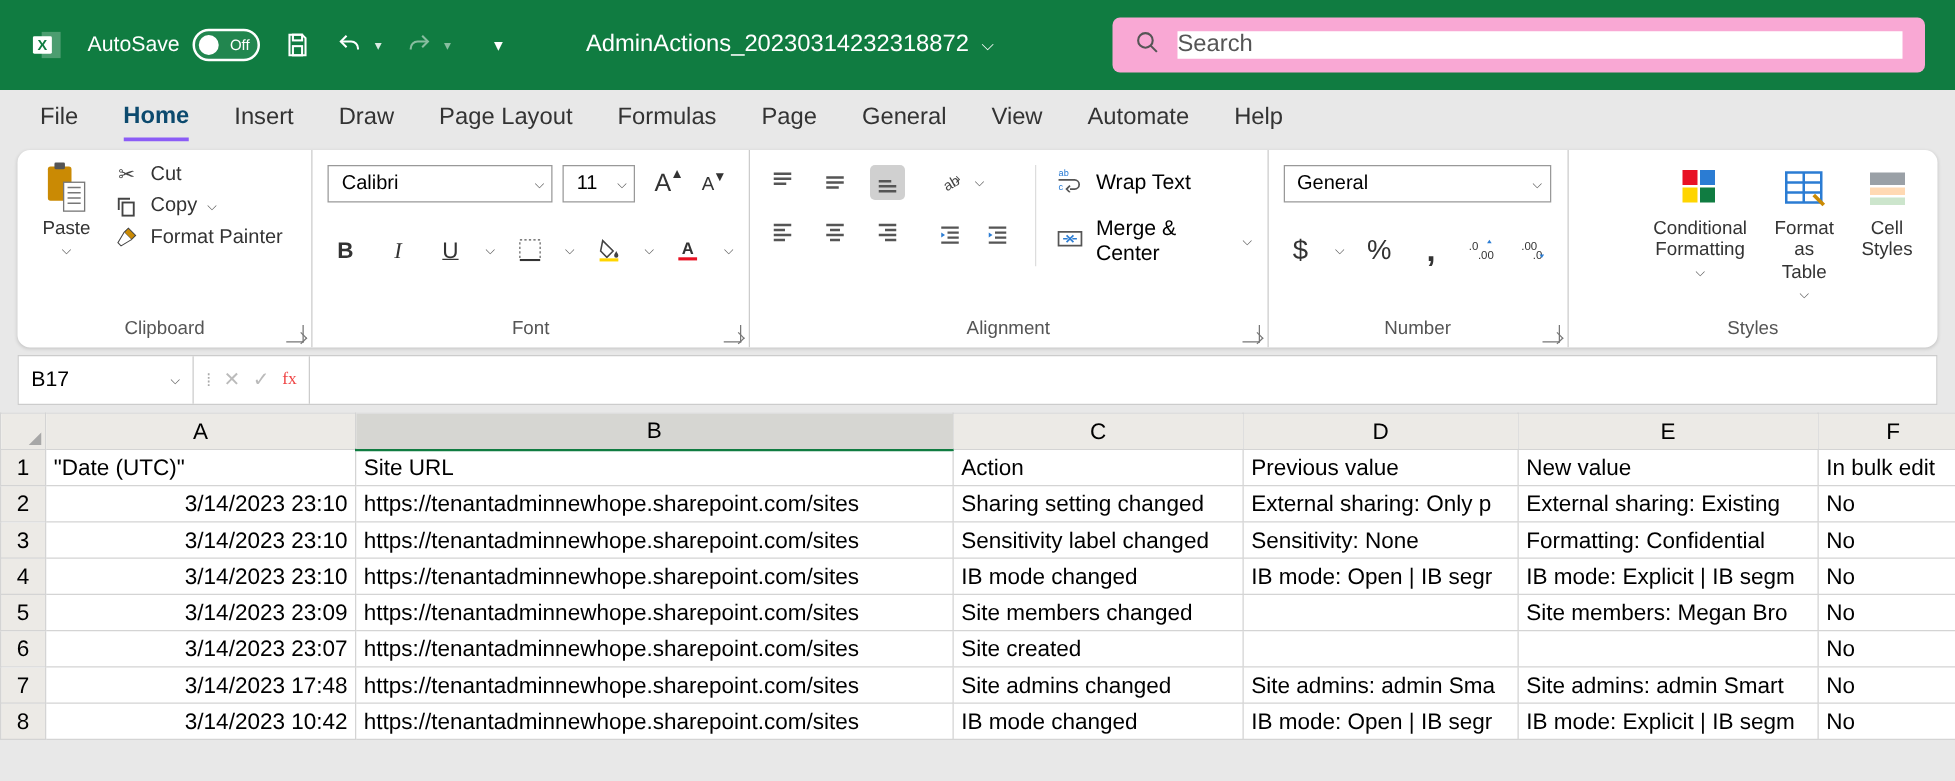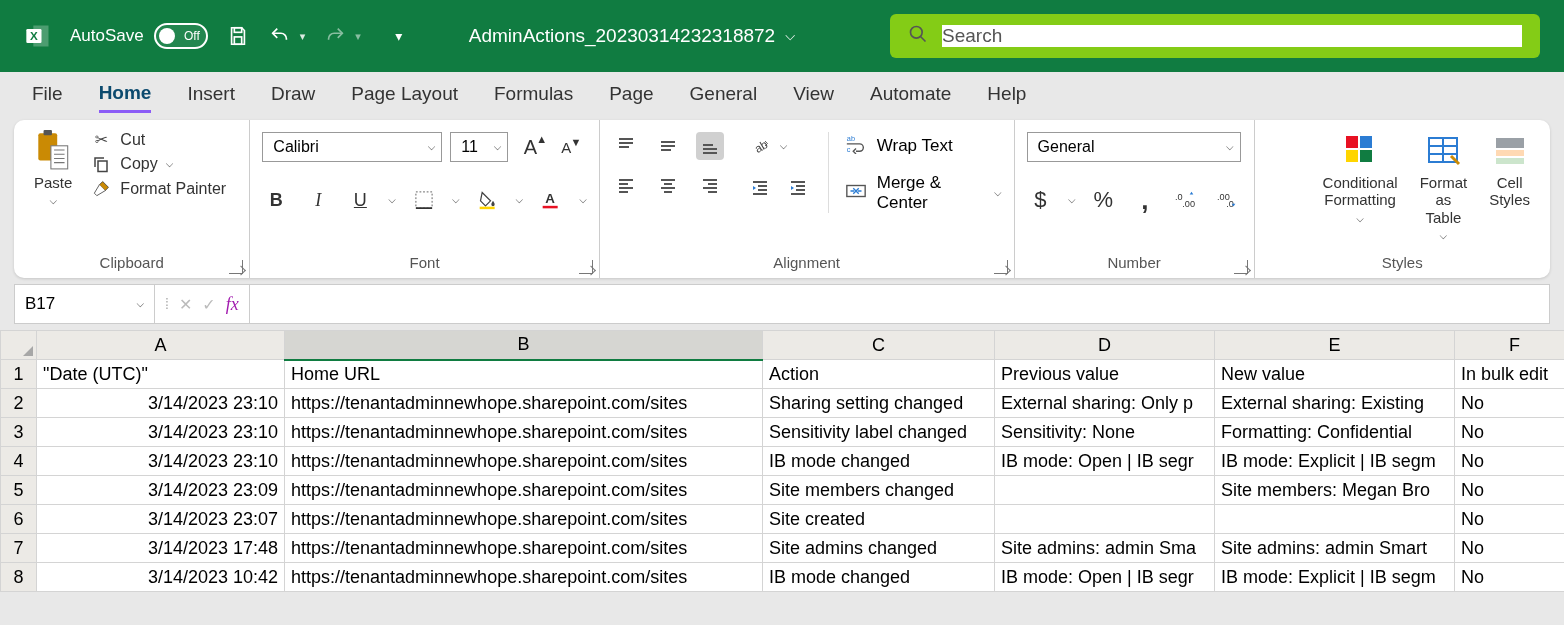--- a/index.html
+++ b/index.html
@@ -8,21 +8,21 @@
   
   .titlebar { background:#107c41; height:72px; display:flex; align-items:center; color:#fff; padding:0 24px; gap:18px;}
   .excel-icon { width:28px; height:28px; display:flex; align-items:center; justify-content:center;}
   .autosave { display:flex; align-items:center; gap:10px; font-size:17px;}
   .toggle { width:54px; height:26px; background:rgba(255,255,255,.08); border:2px solid #fff; border-radius:14px; position:relative; display:flex; align-items:center; justify-content:flex-end; padding-right:6px;}
   .toggle .knob { width:16px; height:16px; background:#fff; border-radius:50%; position:absolute; left:3px; top:3px;}
   .toggle .state { font-size:12px; color:#fff; }
   .tb-icon { width:24px; height:24px; color:#fff; display:flex; align-items:center; justify-content:center; cursor:pointer;}
   .tb-chev { font-size:11px; color:#fff; opacity:.85; margin-left:-10px;}
   .filename { margin-left:40px; font-size:19px; display:flex; align-items:center; gap:10px;}
-  .searchbar { margin-left:auto; background:#84cc16; border-radius:6px; width:650px; height:44px; display:flex; align-items:center; padding:0 18px; gap:14px;}
+  .searchbar { margin-left:auto; background:#f9a8d4; border-radius:6px; width:650px; height:44px; display:flex; align-items:center; padding:0 18px; gap:14px;}
   .searchbar input { border:none; outline:none; font-size:19px; flex:1; color:#333;}
   .searchbar input::placeholder { color:#555; }
   .sicon { color:#555; }
 
   
   .tabs { background:#e8e8e8; height:44px; display:flex; align-items:center; gap:36px; padding:0 32px; font-size:19px; color:#333;}
   .tab { cursor:pointer; padding:6px 0;text-align:center;}
   .tab.active { color:#0c4a6e; font-weight:600; border-bottom:3px solid #8b5cf6;}
 
   
@@ -56,21 +56,21 @@
   .wrap-col { display:flex; flex-direction:column; gap:14px; margin-left:14px;}
   .wrap-row { display:flex; align-items:center; gap:10px; font-size:17px; cursor:pointer;}
   
   .num-top .sel { width:214px; justify-content:space-between;}
   .num-bot { display:flex; align-items:center; gap:14px; margin-top:14px;}
 
   
   .fbar { margin:6px 14px 0 14px; background:#fff; height:40px; display:flex; align-items:center; border:1px solid #ccc;}
   .namebox { width:140px; border-right:1px solid #ccc; height:100%; display:flex; align-items:center; padding:0 10px; justify-content:space-between; font-size:17px;}
   .fops { display:flex; align-items:center; gap:10px; padding:0 10px; color:#888; border-right:1px solid #ccc; height:100%;}
-  .fops .fx { font-style:italic; font-family:serif; color:#a21caf; font-size:18px;}
+  .fops .fx { font-family:serif; color:#ef4444; font-size:14px;}
   .finput { flex:1; padding:0 10px;}
 
   
   .sheet { margin:6px 0 0 0; background:#fff; }
   table { border-collapse:collapse; width:100%; table-layout:fixed;}
   th,td { border:1px solid #d4d4d4; padding:2px 6px; font-size:18px; height:29px; overflow:hidden; white-space:nowrap;}
   th { background:#eceae6; font-weight:normal; text-align:center; position:relative;}
   .corner { background:#eceae6; width:36px;}
   .corner::after { content:""; position:absolute; right:3px; bottom:3px; width:0; height:0; border-right:10px solid #a7a7a7; border-top:10px solid transparent;}
   .rowhdr { background:#eceae6; text-align:center; width:36px;}
@@ -438,21 +438,21 @@
     <th>A</th>
     <th class="sel-col">B</th>
     <th>C</th>
     <th>D</th>
     <th>E</th>
     <th>F</th>
   </tr>
   <tr>
     <td class="rowhdr">1</td>
     <td>"Date (UTC)"</td>
-    <td>Home URL</td>
+    <td>Site URL</td>
     <td>Action</td>
     <td>Previous value</td>
     <td>New value</td>
     <td>In bulk edit</td>
   </tr>
   <tr>
           <td class="rowhdr">2</td>
           <td class="rt">3/14/2023 23:10</td>
           <td>https://tenantadminnewhope.sharepoint.com/sites</td>
           <td>Sharing setting changed</td>

